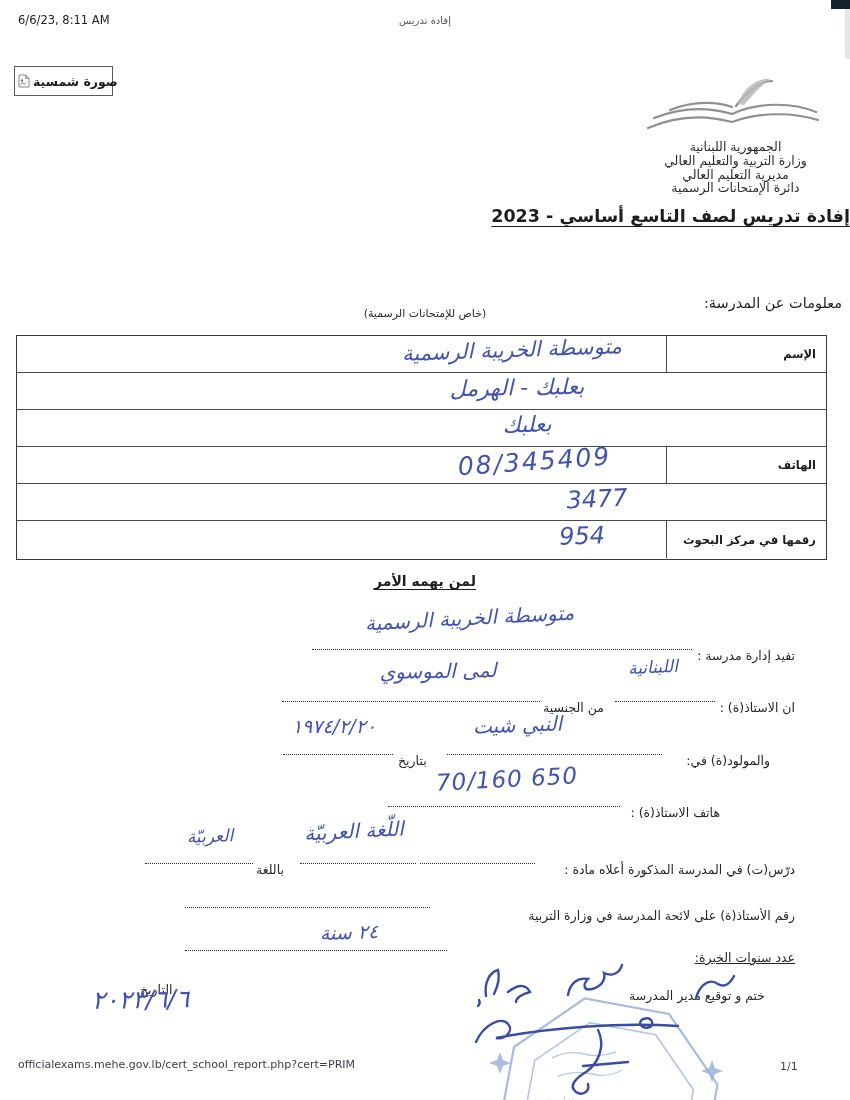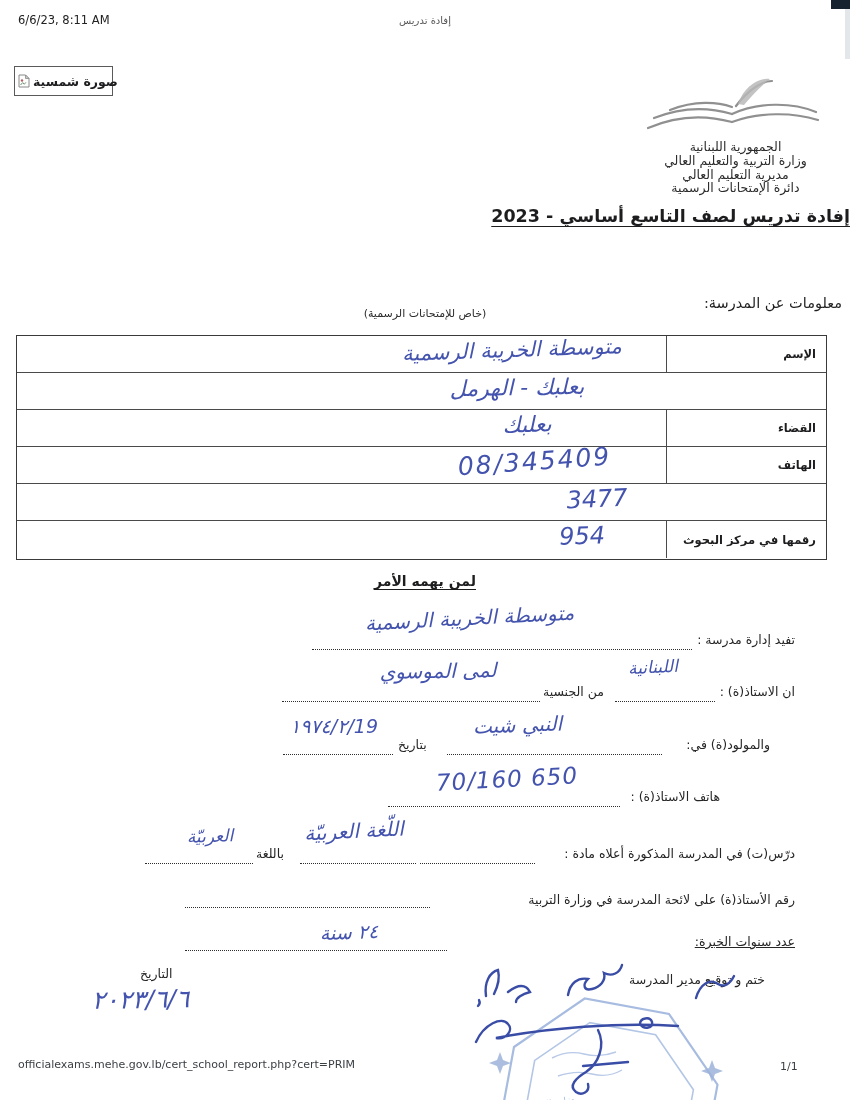--- a/index.html
+++ b/index.html
@@ -1,18 +1,18 @@
 <!DOCTYPE html>
 <html lang="ar"><head>
 <meta charset="utf-8">
 <style>
   html,body{margin:0;padding:0;width:850px;height:1100px;overflow:hidden;background:#ffffff;
     font-family:"DejaVu Sans",sans-serif;color:#1d1d1f;position:relative;}
   .abs{position:absolute;}
-  .lbl{position:absolute;font-size:12.5px;direction:rtl;white-space:nowrap;color:#262626;}
+  .lbl{position:absolute;font-size:12.5px;direction:rtl;white-space:nowrap;color:#262626;margin-top:16px;}
   .dots{position:absolute;height:2px;border-bottom:1.8px dotted #2e2e2e;}
   .hw{position:absolute;color:#4353ae;font-style:italic;white-space:nowrap;text-align:center;
     direction:rtl;line-height:1.1;}
   .hw.ltr{direction:ltr;}
   
   .ph-date{position:absolute;left:18px;top:13px;font-size:11.5px;color:#222;}
   .ph-title{position:absolute;left:0;right:0;top:15px;text-align:center;font-size:10px;color:#555;direction:rtl;}
   .ft-url{position:absolute;left:18px;top:1058px;font-size:11px;color:#3a3f44;}
   .ft-page{position:absolute;left:780px;top:1060px;font-size:11px;color:#3a3f44;}
   
@@ -94,21 +94,20 @@
     <div class="tvalue">
       <span class="hw" style="left:350px;width:290px;top:3px;font-size:21px;transform:rotate(-2deg);">متوسطة الخريبة الرسمية</span>
     </div>
   </div>
   <div class="trow">
     <div class="tvalue">
       <span class="hw" style="left:400px;width:200px;top:3px;font-size:22px;transform:rotate(-1deg);">بعلبك - الهرمل</span>
     </div>
   </div>
   <div class="trow">
-    <div class="tlabel">القضاء</div>
     <div class="tvalue">
       <span class="hw" style="left:455px;width:110px;top:3px;font-size:22px;transform:rotate(-2deg);">بعلبك</span>
     </div>
   </div>
   <div class="trow">
     <div class="tlabel">الهاتف</div>
     <div class="tvalue">
       <span class="hw ltr" style="left:405px;width:225px;top:1px;font-size:25px;letter-spacing:2px;transform:rotate(-4deg);">08/345409</span>
     </div>
   </div>
@@ -138,21 +137,21 @@
 <span class="lbl" style="left:543px;top:684px;">من الجنسية</span>
 <div class="dots" style="left:282px;width:258px;top:699px;"></div>
 <span class="hw" style="left:607px;width:92px;top:658px;font-size:17px;transform:rotate(-3deg);">اللبنانية</span>
 <span class="hw" style="left:338px;width:200px;top:660px;font-size:20px;transform:rotate(-1deg);">لمى الموسوي</span>
 
 <span class="lbl" style="right:80px;top:737px;">والمولود(ة) في:</span>
 <div class="dots" style="left:447px;width:215px;top:752px;"></div>
 <span class="lbl" style="left:398px;top:737px;">بتاريخ</span>
 <div class="dots" style="left:283px;width:110px;top:752px;"></div>
 <span class="hw" style="left:445px;width:145px;top:714px;font-size:20px;transform:rotate(-2deg);">النبي شيت</span>
-<span class="hw ltr" style="left:270px;width:128px;top:716px;font-size:19px;">١٩٧٤/٢/19</span>
+<span class="hw ltr" style="left:270px;width:128px;top:716px;font-size:19px;">١٩٧٤/٢/٢٠</span>
 
 <span class="lbl" style="right:130px;top:789px;">هاتف الاستاذ(ة) :</span>
 <div class="dots" style="left:388px;width:232px;top:804px;"></div>
 <span class="hw ltr" style="left:398px;width:218px;top:767px;font-size:23px;letter-spacing:1px;transform:rotate(-3deg);">70/160 650</span>
 
 <span class="lbl" style="right:55px;top:846px;">درّس(ت) في المدرسة المذكورة أعلاه مادة :</span>
 <div class="dots" style="left:420px;width:115px;top:861px;"></div>
 <div class="dots" style="left:300px;width:116px;top:861px;"></div>
 <span class="lbl" style="left:256px;top:846px;">باللغة</span>
 <div class="dots" style="left:145px;width:108px;top:861px;"></div>

